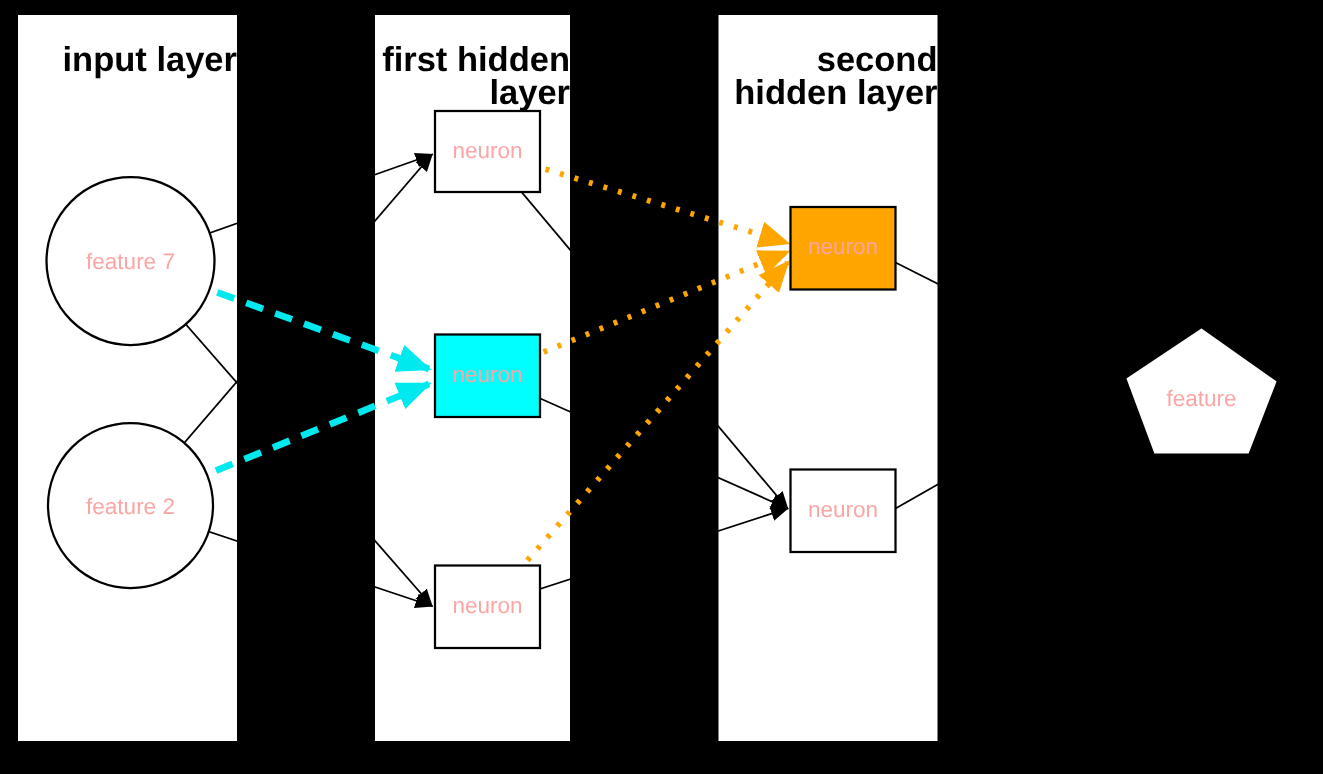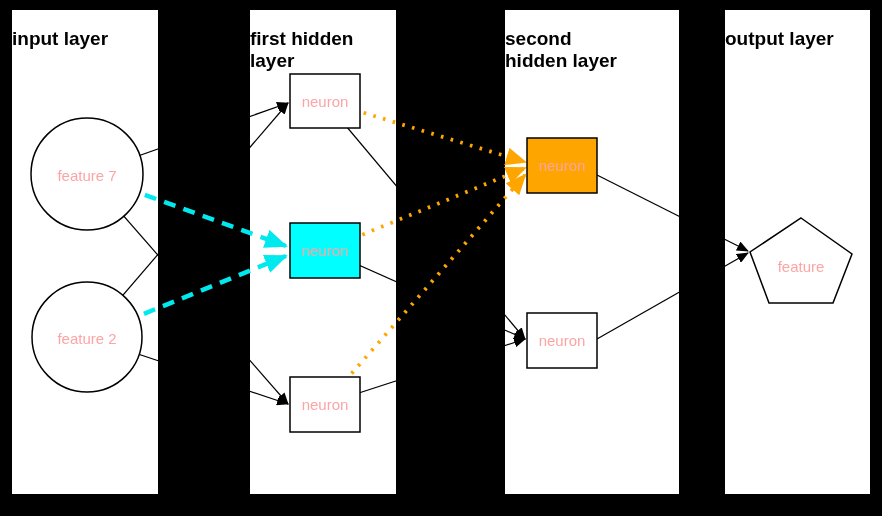--- a/index.html
+++ b/index.html
@@ -11,22 +11,22 @@
     font-family:"Liberation Sans", sans-serif;
   }
   .panel{
     position:absolute;
     top:10px;height:484px;
     background:#ffffff;
     box-sizing:border-box;
   }
   .panel-title{
     margin-top:18px;
-    text-align:left;
-    font-size:19px;
+    text-align:right;
+    font-size:23px;
     line-height:22px;
     font-weight:700;
     color:#000;
     white-space:pre-line;
   }
   .overlay{
     position:absolute;left:0;top:0;
     pointer-events:none;
   }
   .node-label{
@@ -42,30 +42,27 @@
   .shape{stroke:#000;stroke-width:1.5px;}
 </style>
 </head>
 <body>
 
 <div class="canvas">
 
   <div class="panel" style="left:12px;width:146px">
     <div class="panel-title">input layer</div>
   </div>
-  <div class="panel" style="left:250px;width:146px">
+  <div class="panel" style="left:250px;width:130px">
     <div class="panel-title">first hidden
 layer</div>
   </div>
-  <div class="panel" style="left:505px;width:174px">
+  <div class="panel" style="left:479px;width:146px">
     <div class="panel-title">second
 hidden layer</div>
-  </div>
-  <div class="panel" style="left:725px;width:145px">
-    <div class="panel-title">output layer</div>
   </div>
 
   <svg class="overlay" width="882" height="516" viewBox="0 0 882 516">
     <defs>
       <marker id="arrow-black" markerUnits="userSpaceOnUse" markerWidth="12" markerHeight="10" viewBox="0 0 12 10" refX="11" refY="5" orient="auto">
         <path d="M0,0 L12,5 L0,10 Z" fill="#000"></path>
       </marker>
       <marker id="arrow-cyan" markerUnits="userSpaceOnUse" markerWidth="23" markerHeight="19" viewBox="0 0 23 19" refX="21" refY="9.5" orient="auto">
         <path d="M0,0 L23,9.5 L0,19 Z" fill="#00e9ef"></path>
       </marker>

